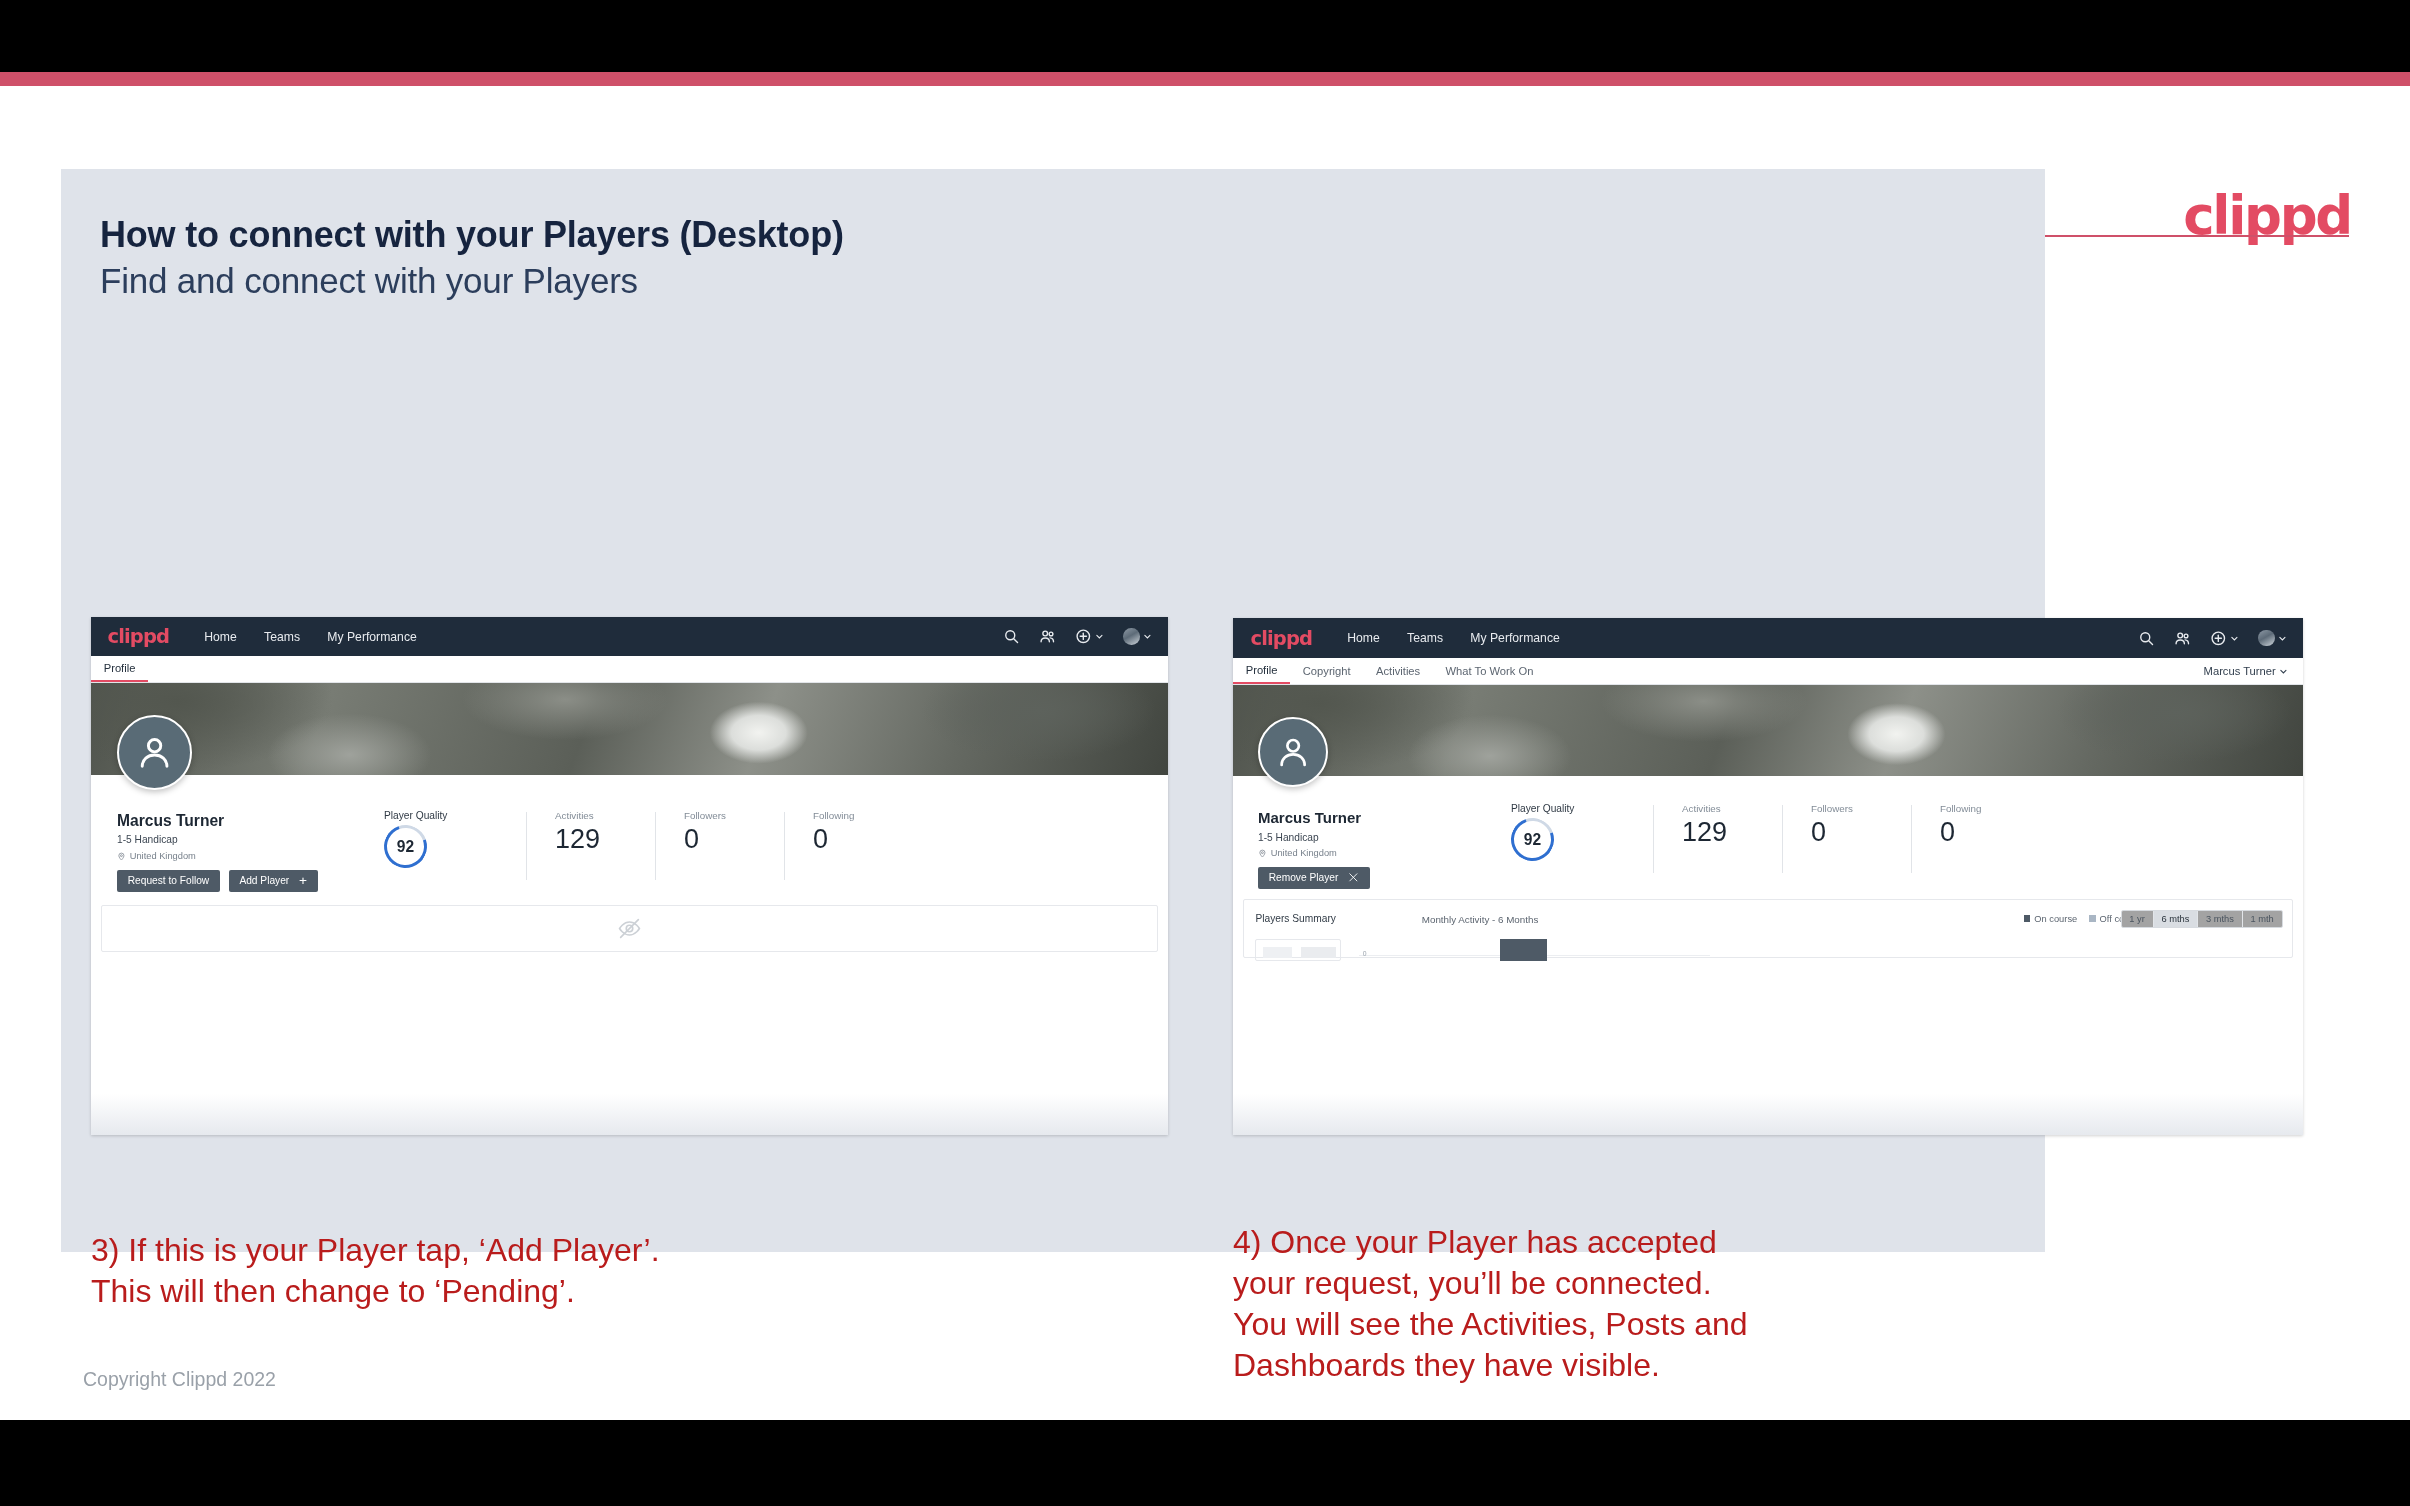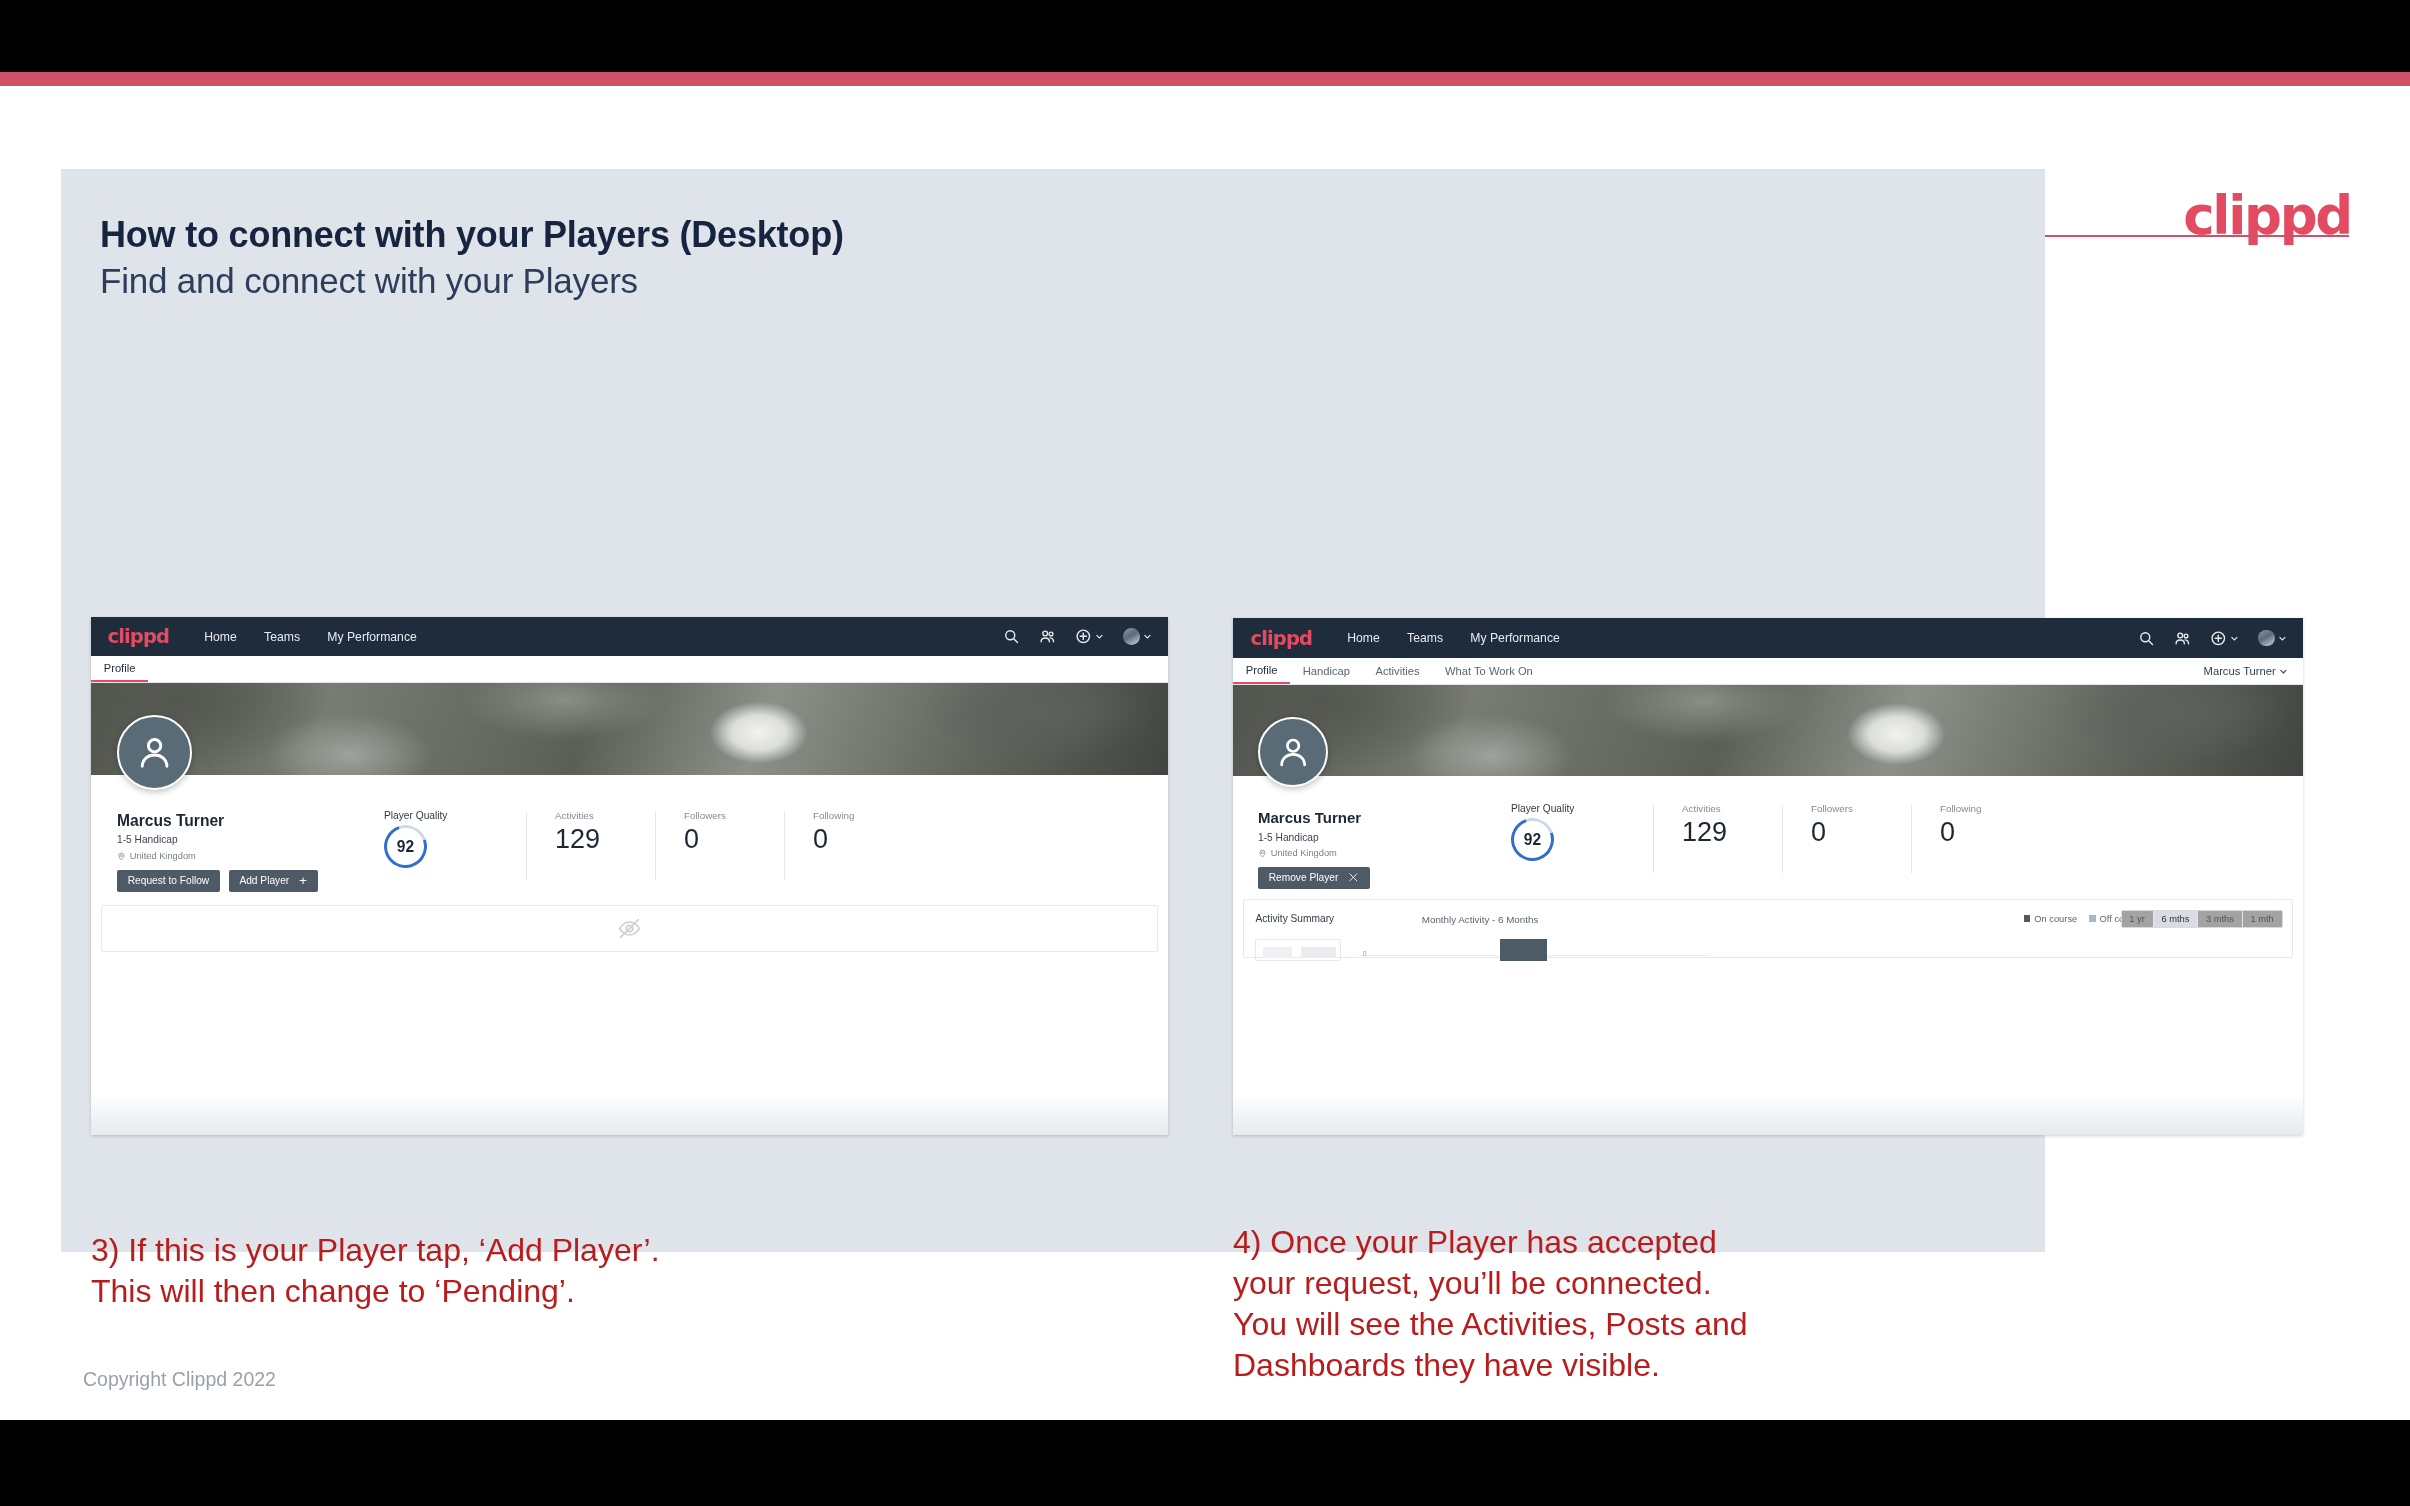--- a/index.html
+++ b/index.html
@@ -393,21 +393,21 @@
                 <svg viewBox="0 0 24 24" fill="none" stroke="#e8ebef" stroke-width="3" stroke-linecap="round">
                     <polyline points="5,9 12,16 19,9"></polyline>
                   </svg>
               </span>
             </span>
           </div>
         </div>
 
         <div class="tabstrip">
           <span class="tab active">Profile</span>
-          <span class="tab">Handicap</span>
+          <span class="tab">Copyright</span>
           <span class="tab">Activities</span>
           <span class="tab">What To Work On</span>
           <span class="tab-user">
             <span>Marcus Turner</span>
             <span class="chev">
               <svg viewBox="0 0 24 24" fill="none" stroke="#33404f" stroke-width="3" stroke-linecap="round">
                   <polyline points="5,9 12,16 19,9"></polyline>
                 </svg>
             </span>
           </span>
@@ -463,21 +463,21 @@
             <div class="stat-label">Followers</div>
             <div class="stat-value">0</div>
           </div>
           <div class="stat">
             <div class="stat-label">Following</div>
             <div class="stat-value">0</div>
           </div>
         </div>
 
         <div class="act-bar">
-          <div class="act-title">Activity Summary</div>
+          <div class="act-title">Players Summary</div>
           <div class="act-sub">Monthly Activity - 6 Months</div>
           <div class="act-legend">
             <span class="lg">
               <span class="sw on"></span>
               <span>On course</span>
             </span>
             <span class="lg">
               <span class="sw off"></span>
               <span>Off course</span>
             </span>

